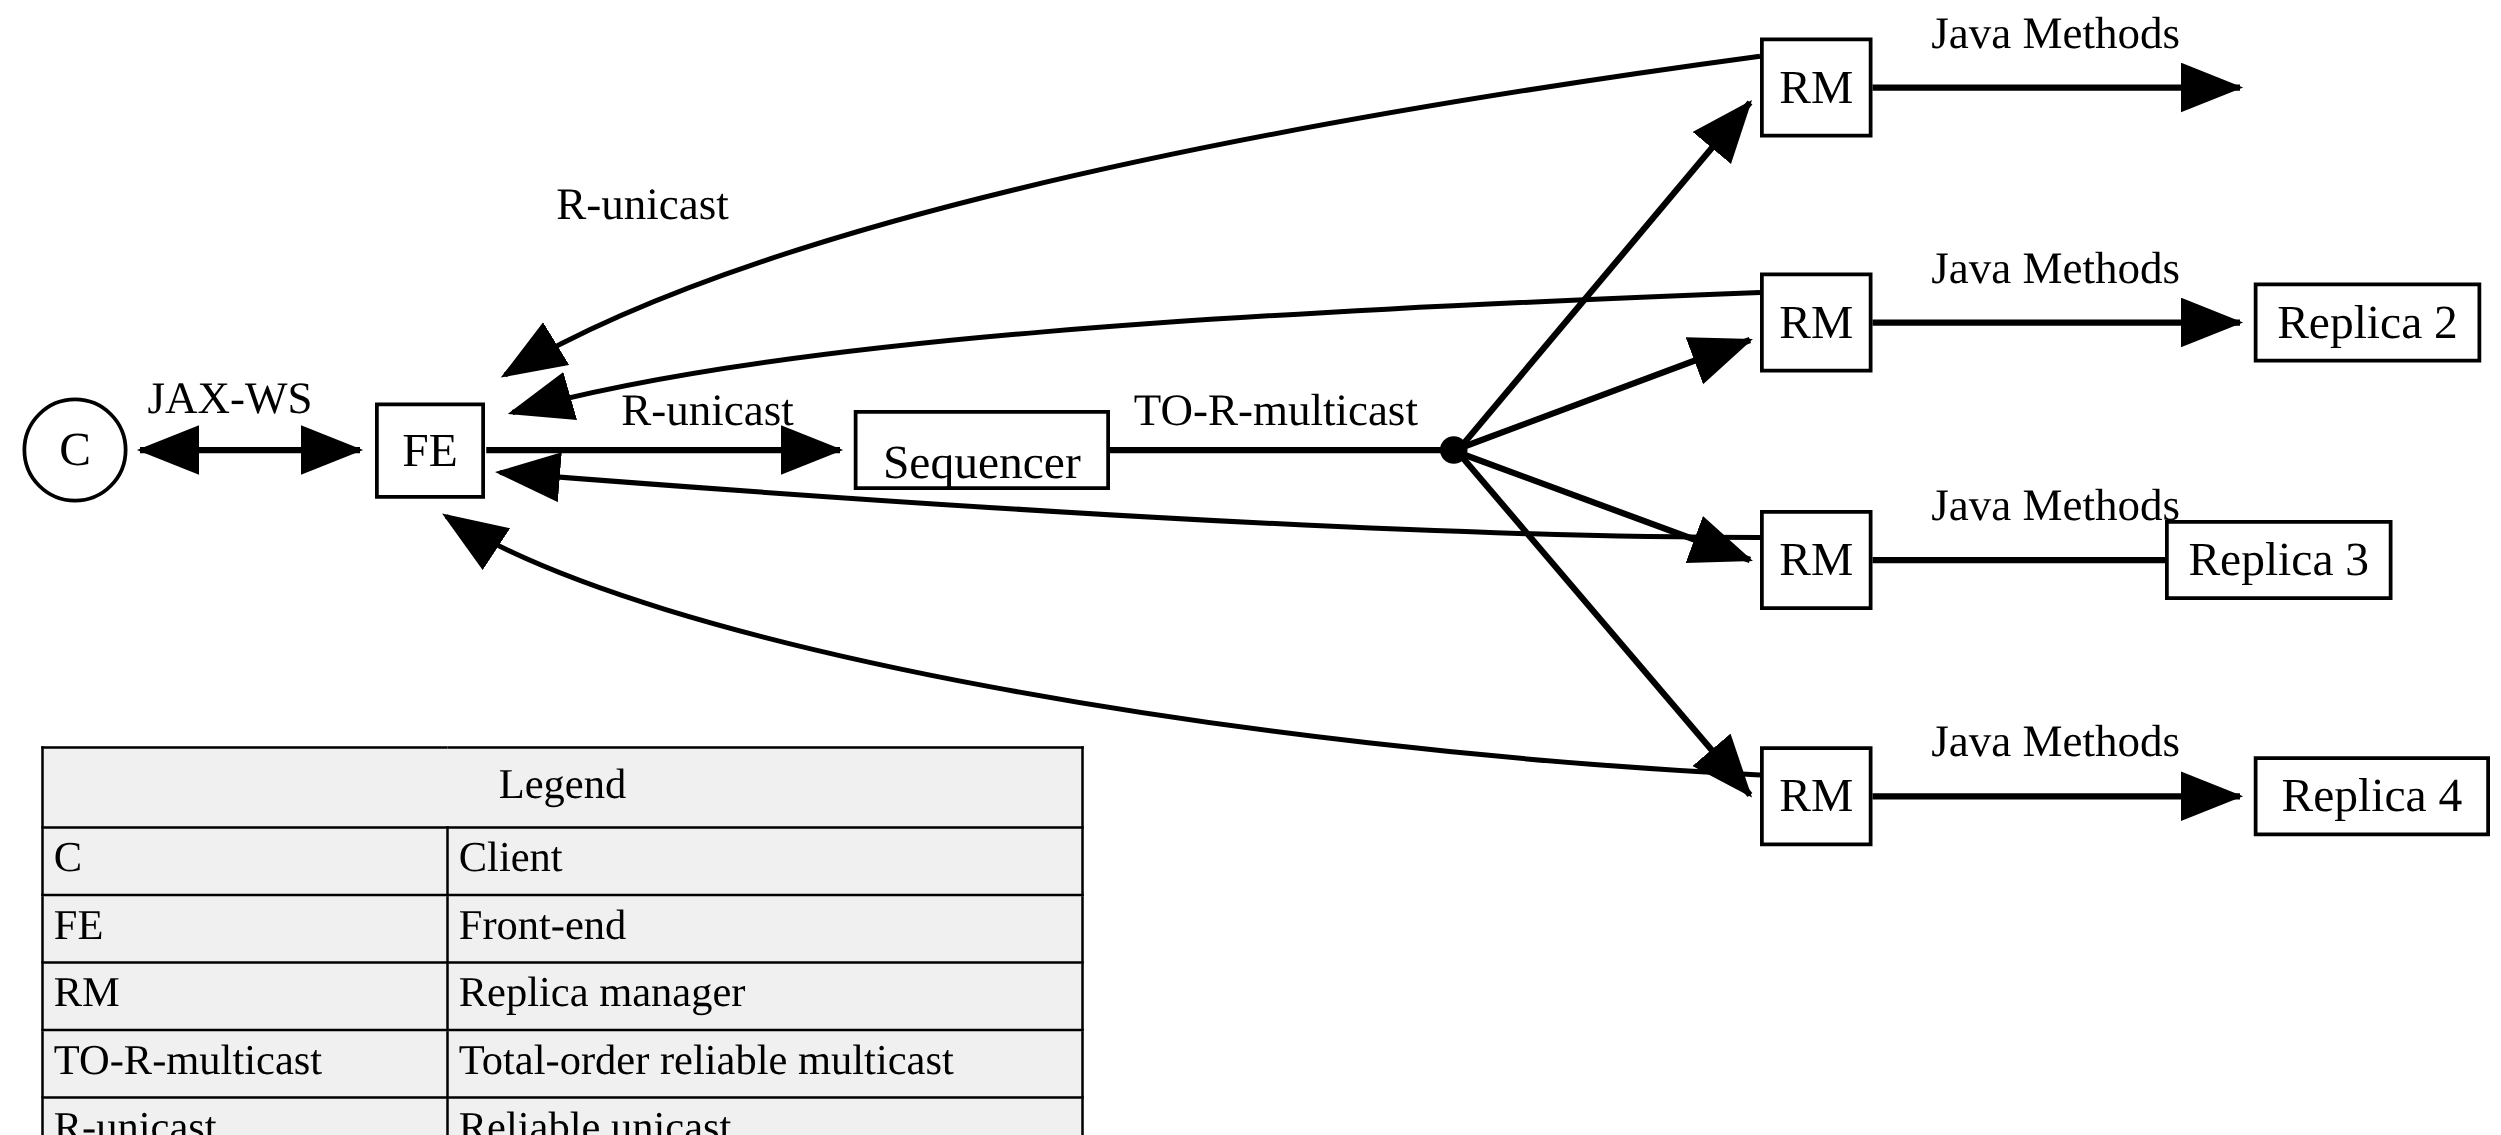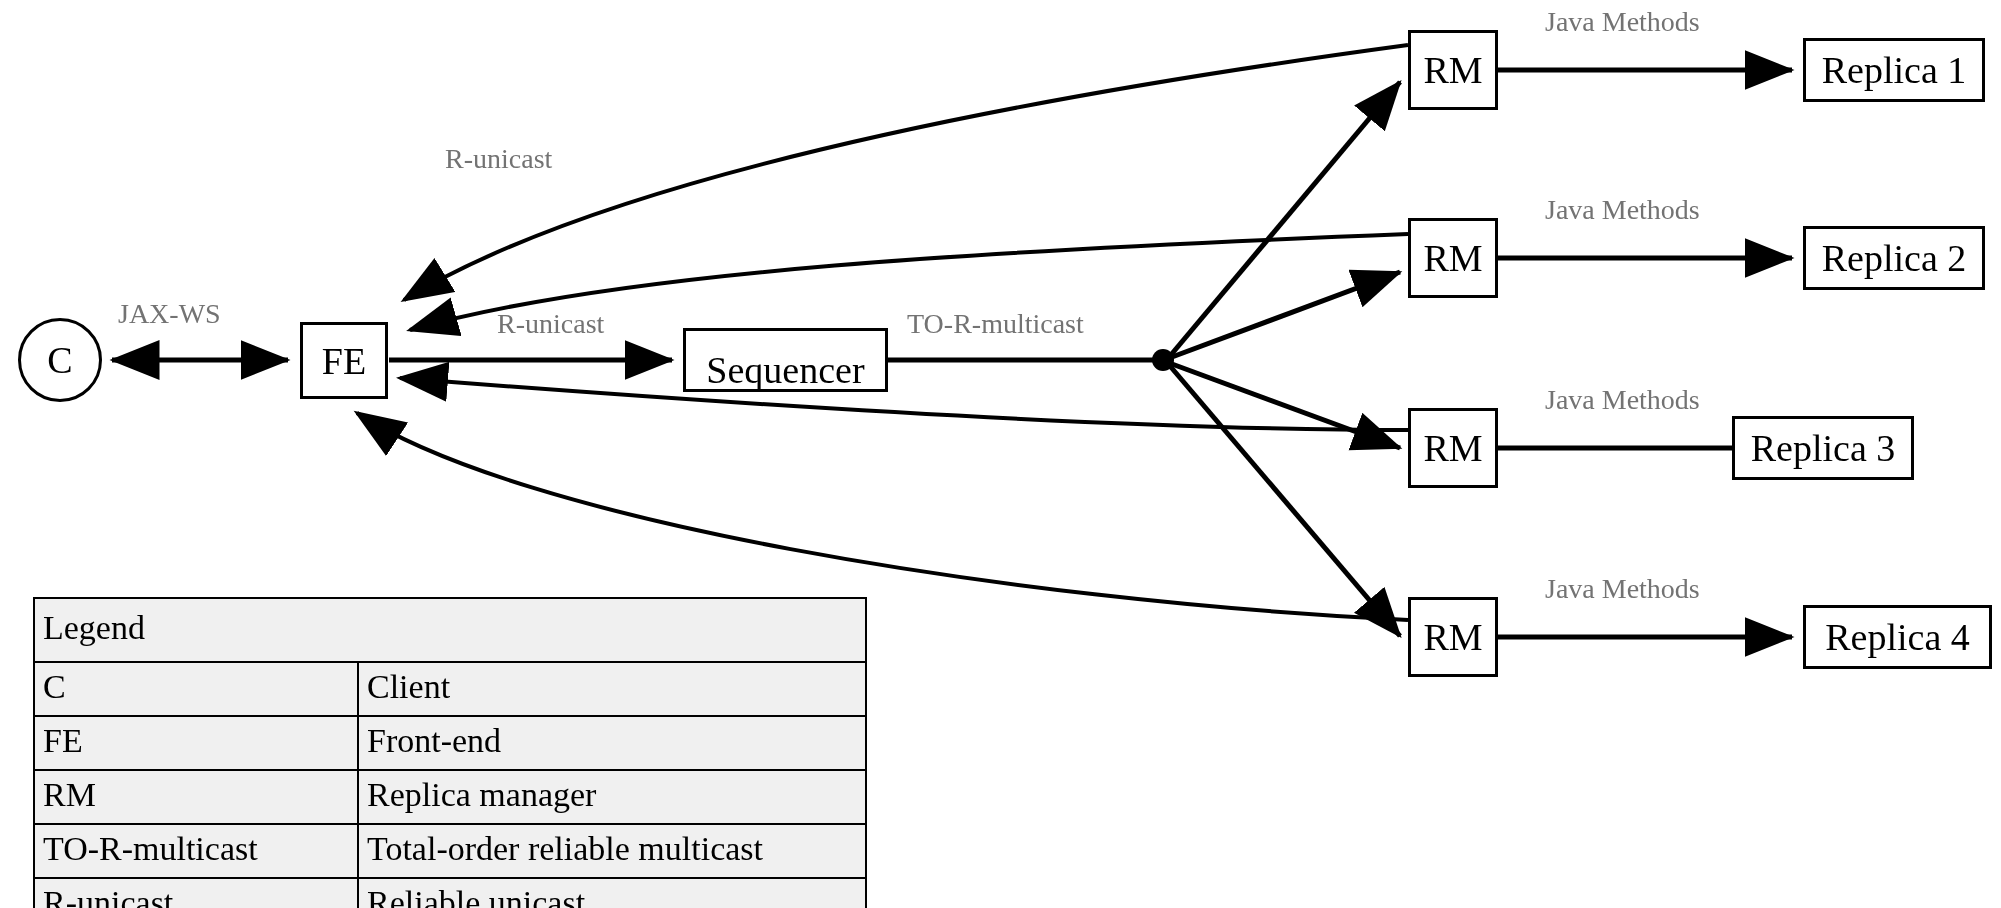--- a/index.html
+++ b/index.html
@@ -49,23 +49,23 @@
     display: flex;
     align-items: center;
     justify-content: center;
     font-family: "Liberation Serif", "DejaVu Serif", serif;
     font-size: 38px;
     color: #000000;
   }
   .edge-label {
     position: absolute;
     font-family: "Liberation Serif", "DejaVu Serif", serif;
-    font-size: 28px;
+    font-size: 36px;
     line-height: 1;
-    color: #737373;
+    color: #000000;
     white-space: nowrap;
     background: transparent;
   }
   
   #legend-table {
     position: absolute;
     left: 33px;
     top: 597px;
     width: 834px;
     border-collapse: collapse;
@@ -76,21 +76,21 @@
   }
   #legend-table td, #legend-table th {
     border: 2px solid #000000;
     padding: 2px 8px 6px 8px;
     height: 44px;
     font-weight: normal;
     background: #f0f0f0;
     line-height: 1.05;
   }
   #legend-table th {
-    text-align: left;
+    text-align: center;
     height: 54px;
     margin-left: 35px;
   }
   #legend-table td.key-col {
     width: 306px;
     text-align: left;
   }
   #legend-table td.val-col {
     text-align: left;
   }
@@ -184,23 +184,20 @@
   <div class="node-box" style="left:1408px; top:218px; width:90px; height:80px;">
     <span>RM</span>
   </div>
   <div class="node-box" style="left:1408px; top:408px; width:90px; height:80px;">
     <span>RM</span>
   </div>
   <div class="node-box" style="left:1408px; top:597px; width:90px; height:80px;">
     <span>RM</span>
   </div>
 
-  <div class="node-box" style="left:1803px; top:38px; width:182px; height:64px;">
-    <span>Replica 1</span>
-  </div>
   <div class="node-box" style="left:1803px; top:226px; width:182px; height:64px;text-align:center;">
     <span>Replica 2</span>
   </div>
   <div class="node-box" style="left:1732px; top:416px; width:182px; height:64px;">
     <span>Replica 3</span>
   </div>
   <div class="node-box" style="left:1803px; top:605px; width:189px; height:64px;">
     <span>Replica 4</span>
   </div>
 

